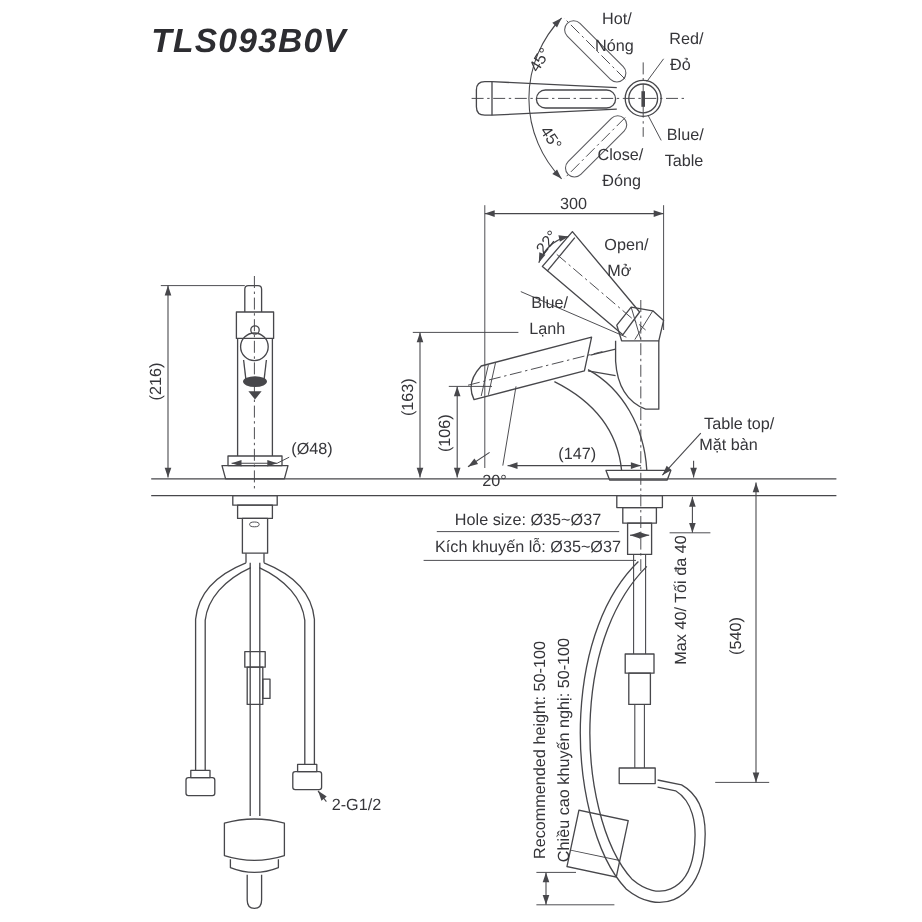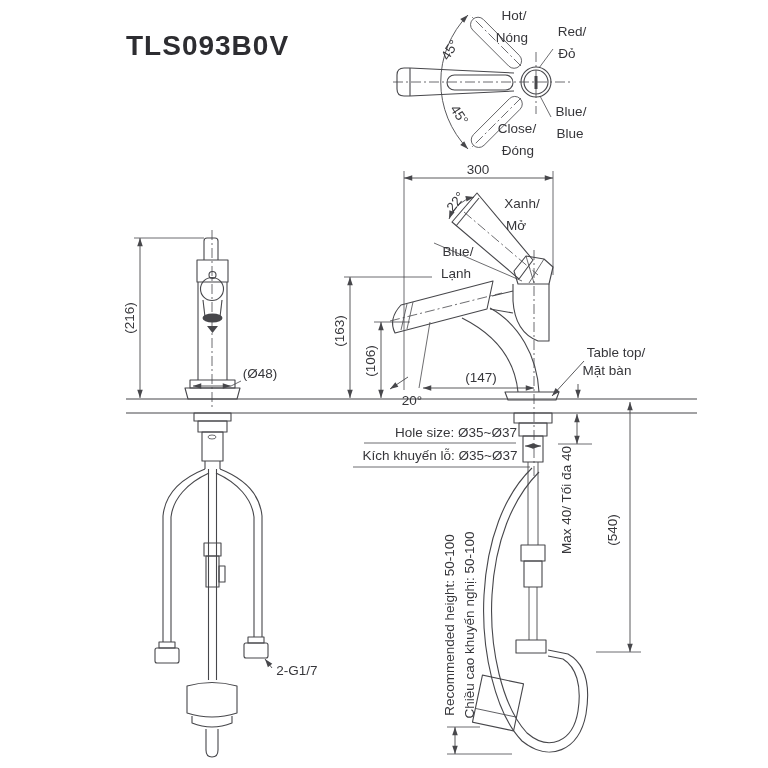--- a/index.html
+++ b/index.html
@@ -2,22 +2,22 @@
 <html><head>
 <meta charset="utf-8">
 <style>
   html,body{margin:0;padding:0;background:#ffffff;}
   #stage{position:relative;width:768px;height:768px;background:#ffffff;overflow:hidden;
          font-family:"Liberation Sans","DejaVu Sans",sans-serif;}
   #drawing{position:absolute;left:0;top:0;}
   .lbl{position:absolute;white-space:nowrap;font-size:13.5px;color:#36363a;
        transform:translate(-50%,-50%);line-height:1;}
   .r90{transform:translate(-50%,-50%) rotate(-90deg);}
-  .title{position:absolute;left:126px;top:32px;font-size:28px;font-weight:bold;
-         letter-spacing:1px;color:#2d2d31;transform:none;}
+  .title{position:absolute;left:126px;top:20px;font-size:28px;font-weight:bold;
+         font-style:italic;letter-spacing:1px;color:#2d2d31;transform:none;}
 </style>
 </head>
 <body>
 
 <div id="stage">
 
   <svg id="drawing" width="768" height="768" viewBox="0 0 768 768">
     <defs>
       <marker id="ar" viewBox="0 0 12 10" refX="11" refY="5" markerWidth="11" markerHeight="9" orient="auto-start-reverse">
         <path d="M0.8,1.6 L11,5 L0.8,8.4 Z" fill="#47474b"></path>
@@ -171,41 +171,41 @@
     </g>
   </svg>
 
   <div class="lbl title">TLS093B0V</div>
 
   <div class="lbl" style="left:514px;top:16px">Hot/</div>
   <div class="lbl" style="left:512px;top:38px">Nóng</div>
   <div class="lbl" style="left:572px;top:32px">Red/</div>
   <div class="lbl" style="left:567px;top:54px">Đỏ</div>
   <div class="lbl" style="left:571px;top:112px">Blue/</div>
-  <div class="lbl" style="left:570px;top:134px">Blue</div>
+  <div class="lbl" style="left:570px;top:134px">Table</div>
   <div class="lbl" style="left:517px;top:129px">Close/</div>
   <div class="lbl" style="left:518px;top:151px">Đóng</div>
   <div class="lbl" style="left:450px;top:50px;transform:translate(-50%,-50%) rotate(-58deg)">45°</div>
   <div class="lbl" style="left:459px;top:115px;transform:translate(-50%,-50%) rotate(56deg)">45°</div>
 
   <div class="lbl" style="left:478px;top:170px">300</div>
   <div class="lbl" style="left:456px;top:202px;transform:translate(-50%,-50%) rotate(-52deg)">22°</div>
-  <div class="lbl" style="left:522px;top:204px">Xanh/</div>
+  <div class="lbl" style="left:522px;top:204px">Open/</div>
   <div class="lbl" style="left:516px;top:226px">Mở</div>
   <div class="lbl" style="left:458px;top:252px">Blue/</div>
   <div class="lbl" style="left:456px;top:274px">Lạnh</div>
   <div class="lbl r90" style="left:340px;top:331px">(163)</div>
   <div class="lbl r90" style="left:371px;top:361px">(106)</div>
   <div class="lbl" style="left:412px;top:401px">20°</div>
   <div class="lbl" style="left:481px;top:378px">(147)</div>
   <div class="lbl" style="left:616px;top:353px">Table top/</div>
   <div class="lbl" style="left:607px;top:371px">Mặt bàn</div>
-  <div class="lbl" style="left:456px;top:433px">Hole size: Ø35~Ø37</div>
+  <div class="lbl" style="left:440px;top:433px">Hole size: Ø35~Ø37</div>
   <div class="lbl" style="left:440px;top:456px">Kích khuyến lỗ: Ø35~Ø37</div>
   <div class="lbl r90" style="left:567px;top:500px">Max 40/ Tối đa 40</div>
   <div class="lbl r90" style="left:613px;top:530px">(540)</div>
   <div class="lbl r90" style="left:450px;top:625px">Recommended height: 50-100</div>
   <div class="lbl r90" style="left:470px;top:625px">Chiều cao khuyến nghị: 50-100</div>
 
   <div class="lbl r90" style="left:130px;top:318px">(216)</div>
   <div class="lbl" style="left:260px;top:374px">(Ø48)</div>
-  <div class="lbl" style="left:297px;top:671px">2-G1/7</div>
+  <div class="lbl" style="left:297px;top:671px">2-G1/2</div>
 </div>
 
 </body></html>

